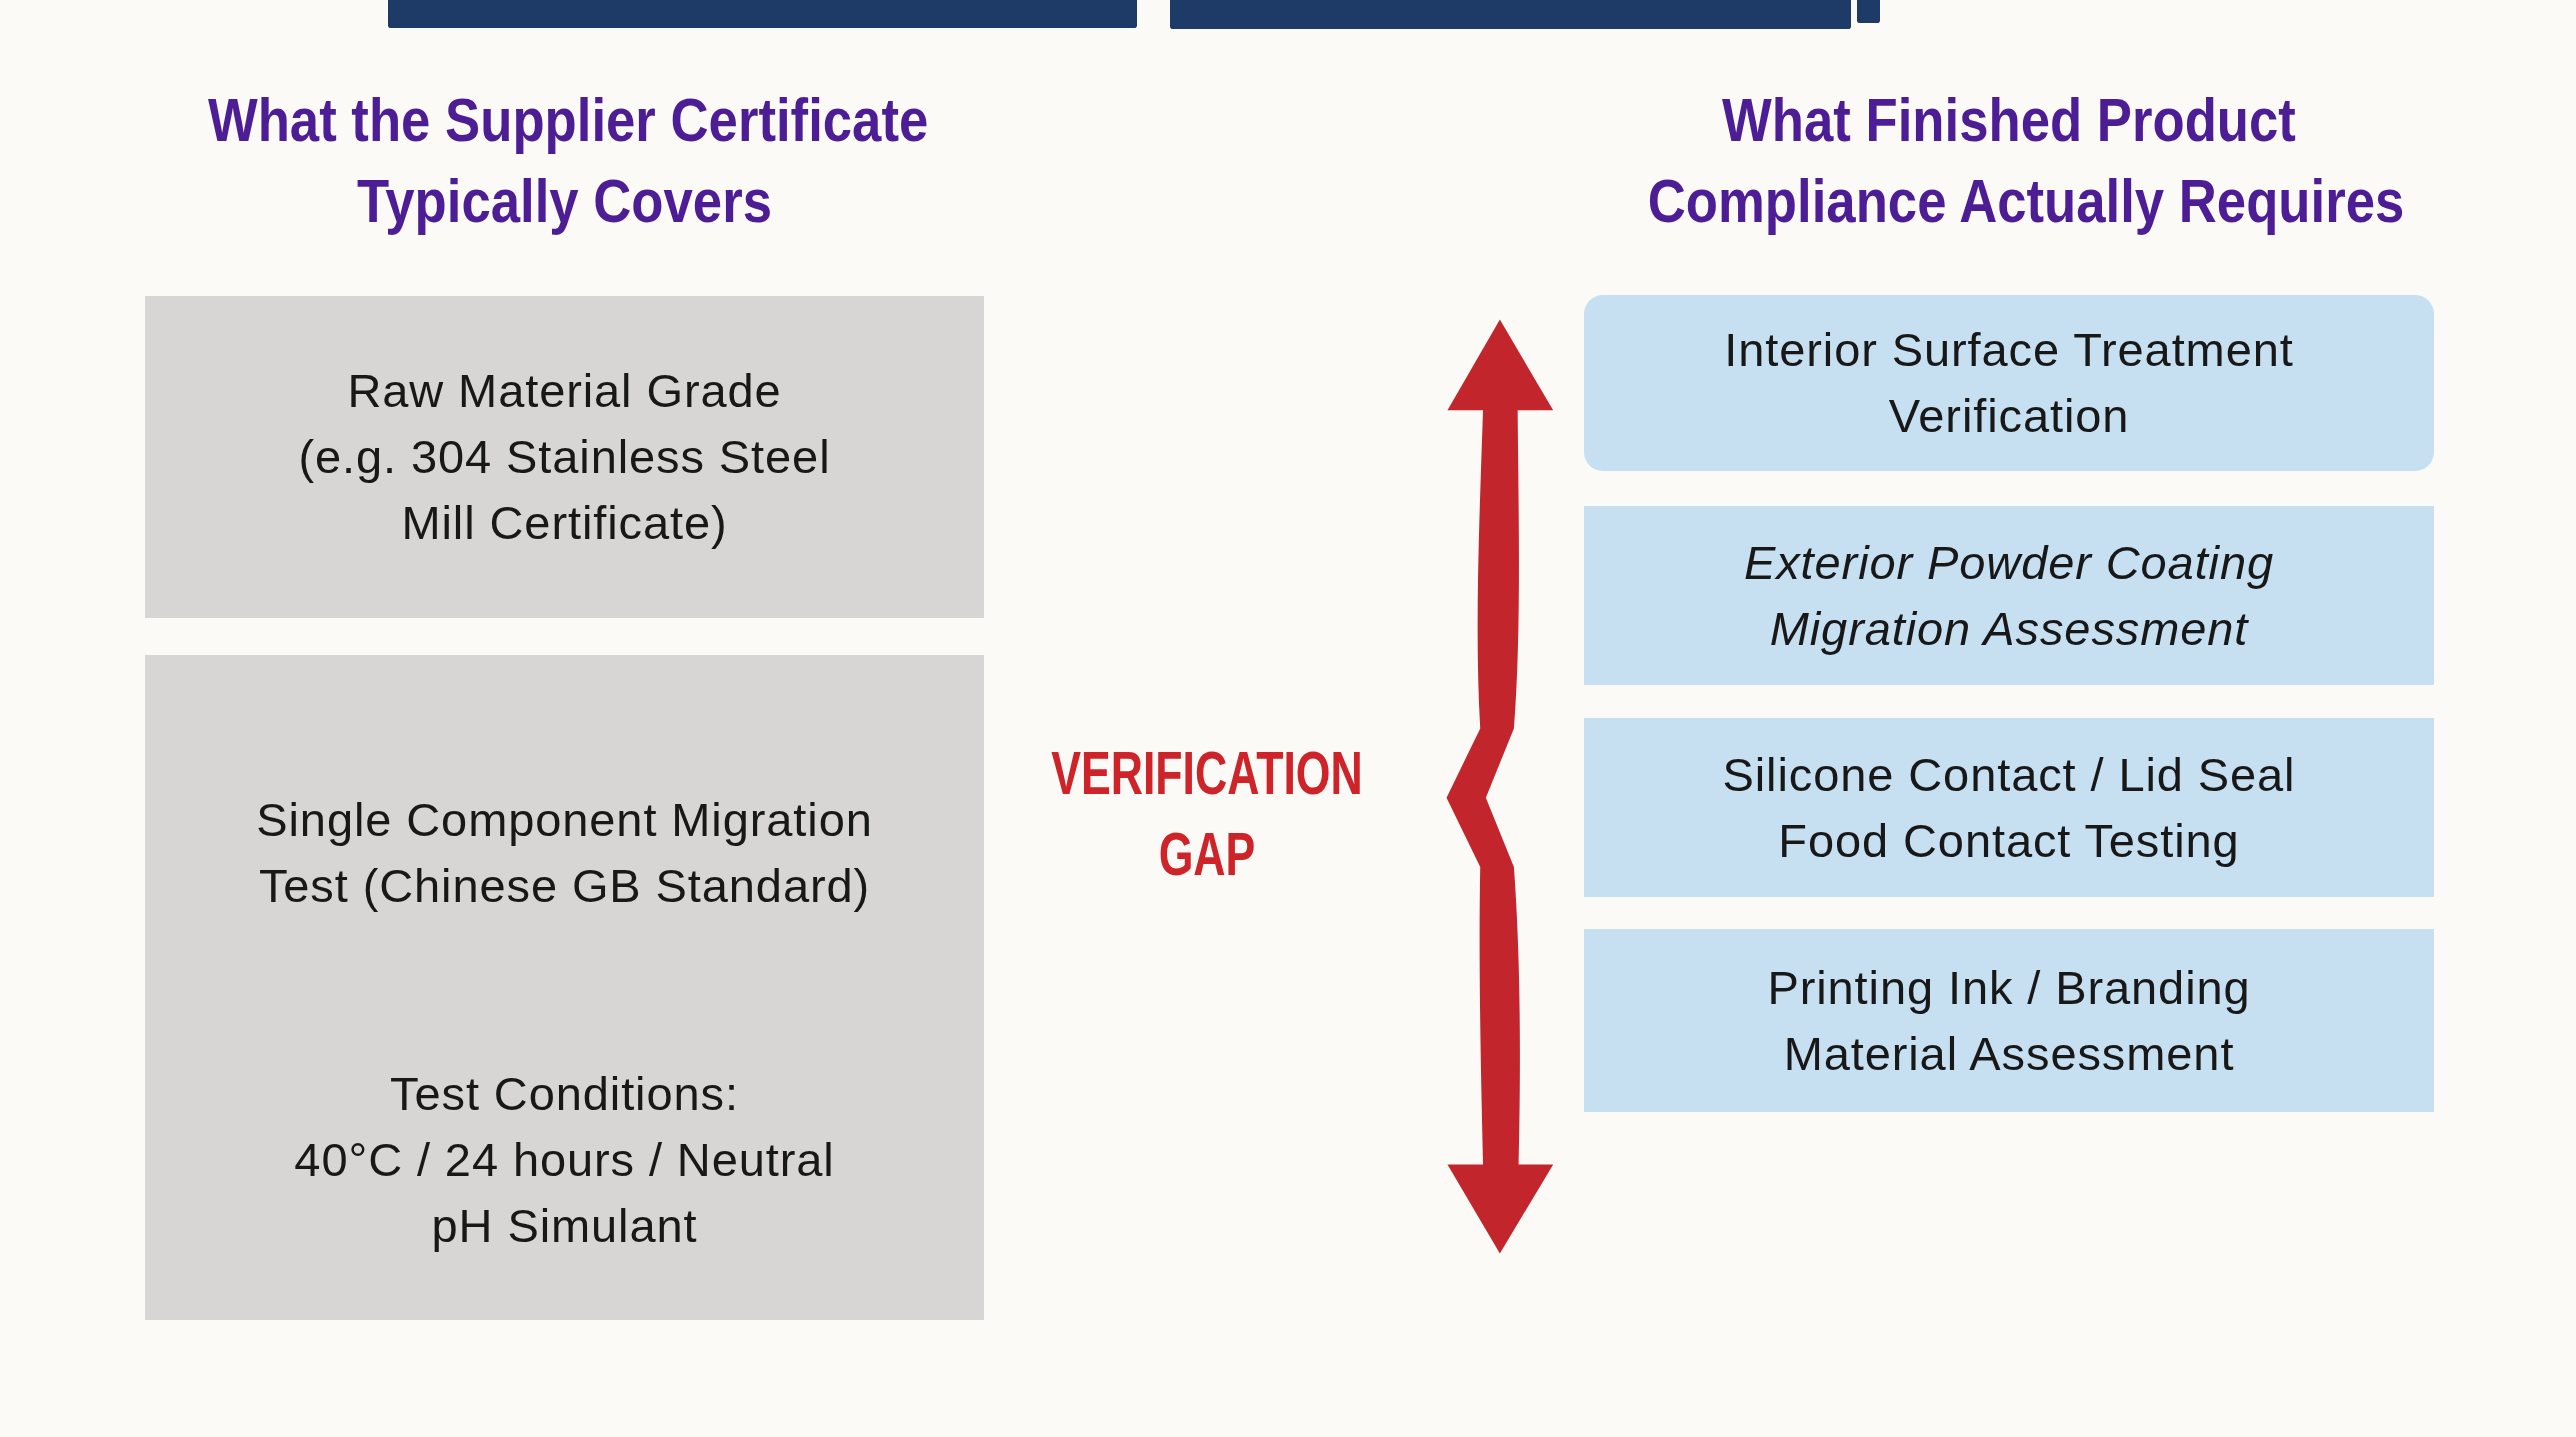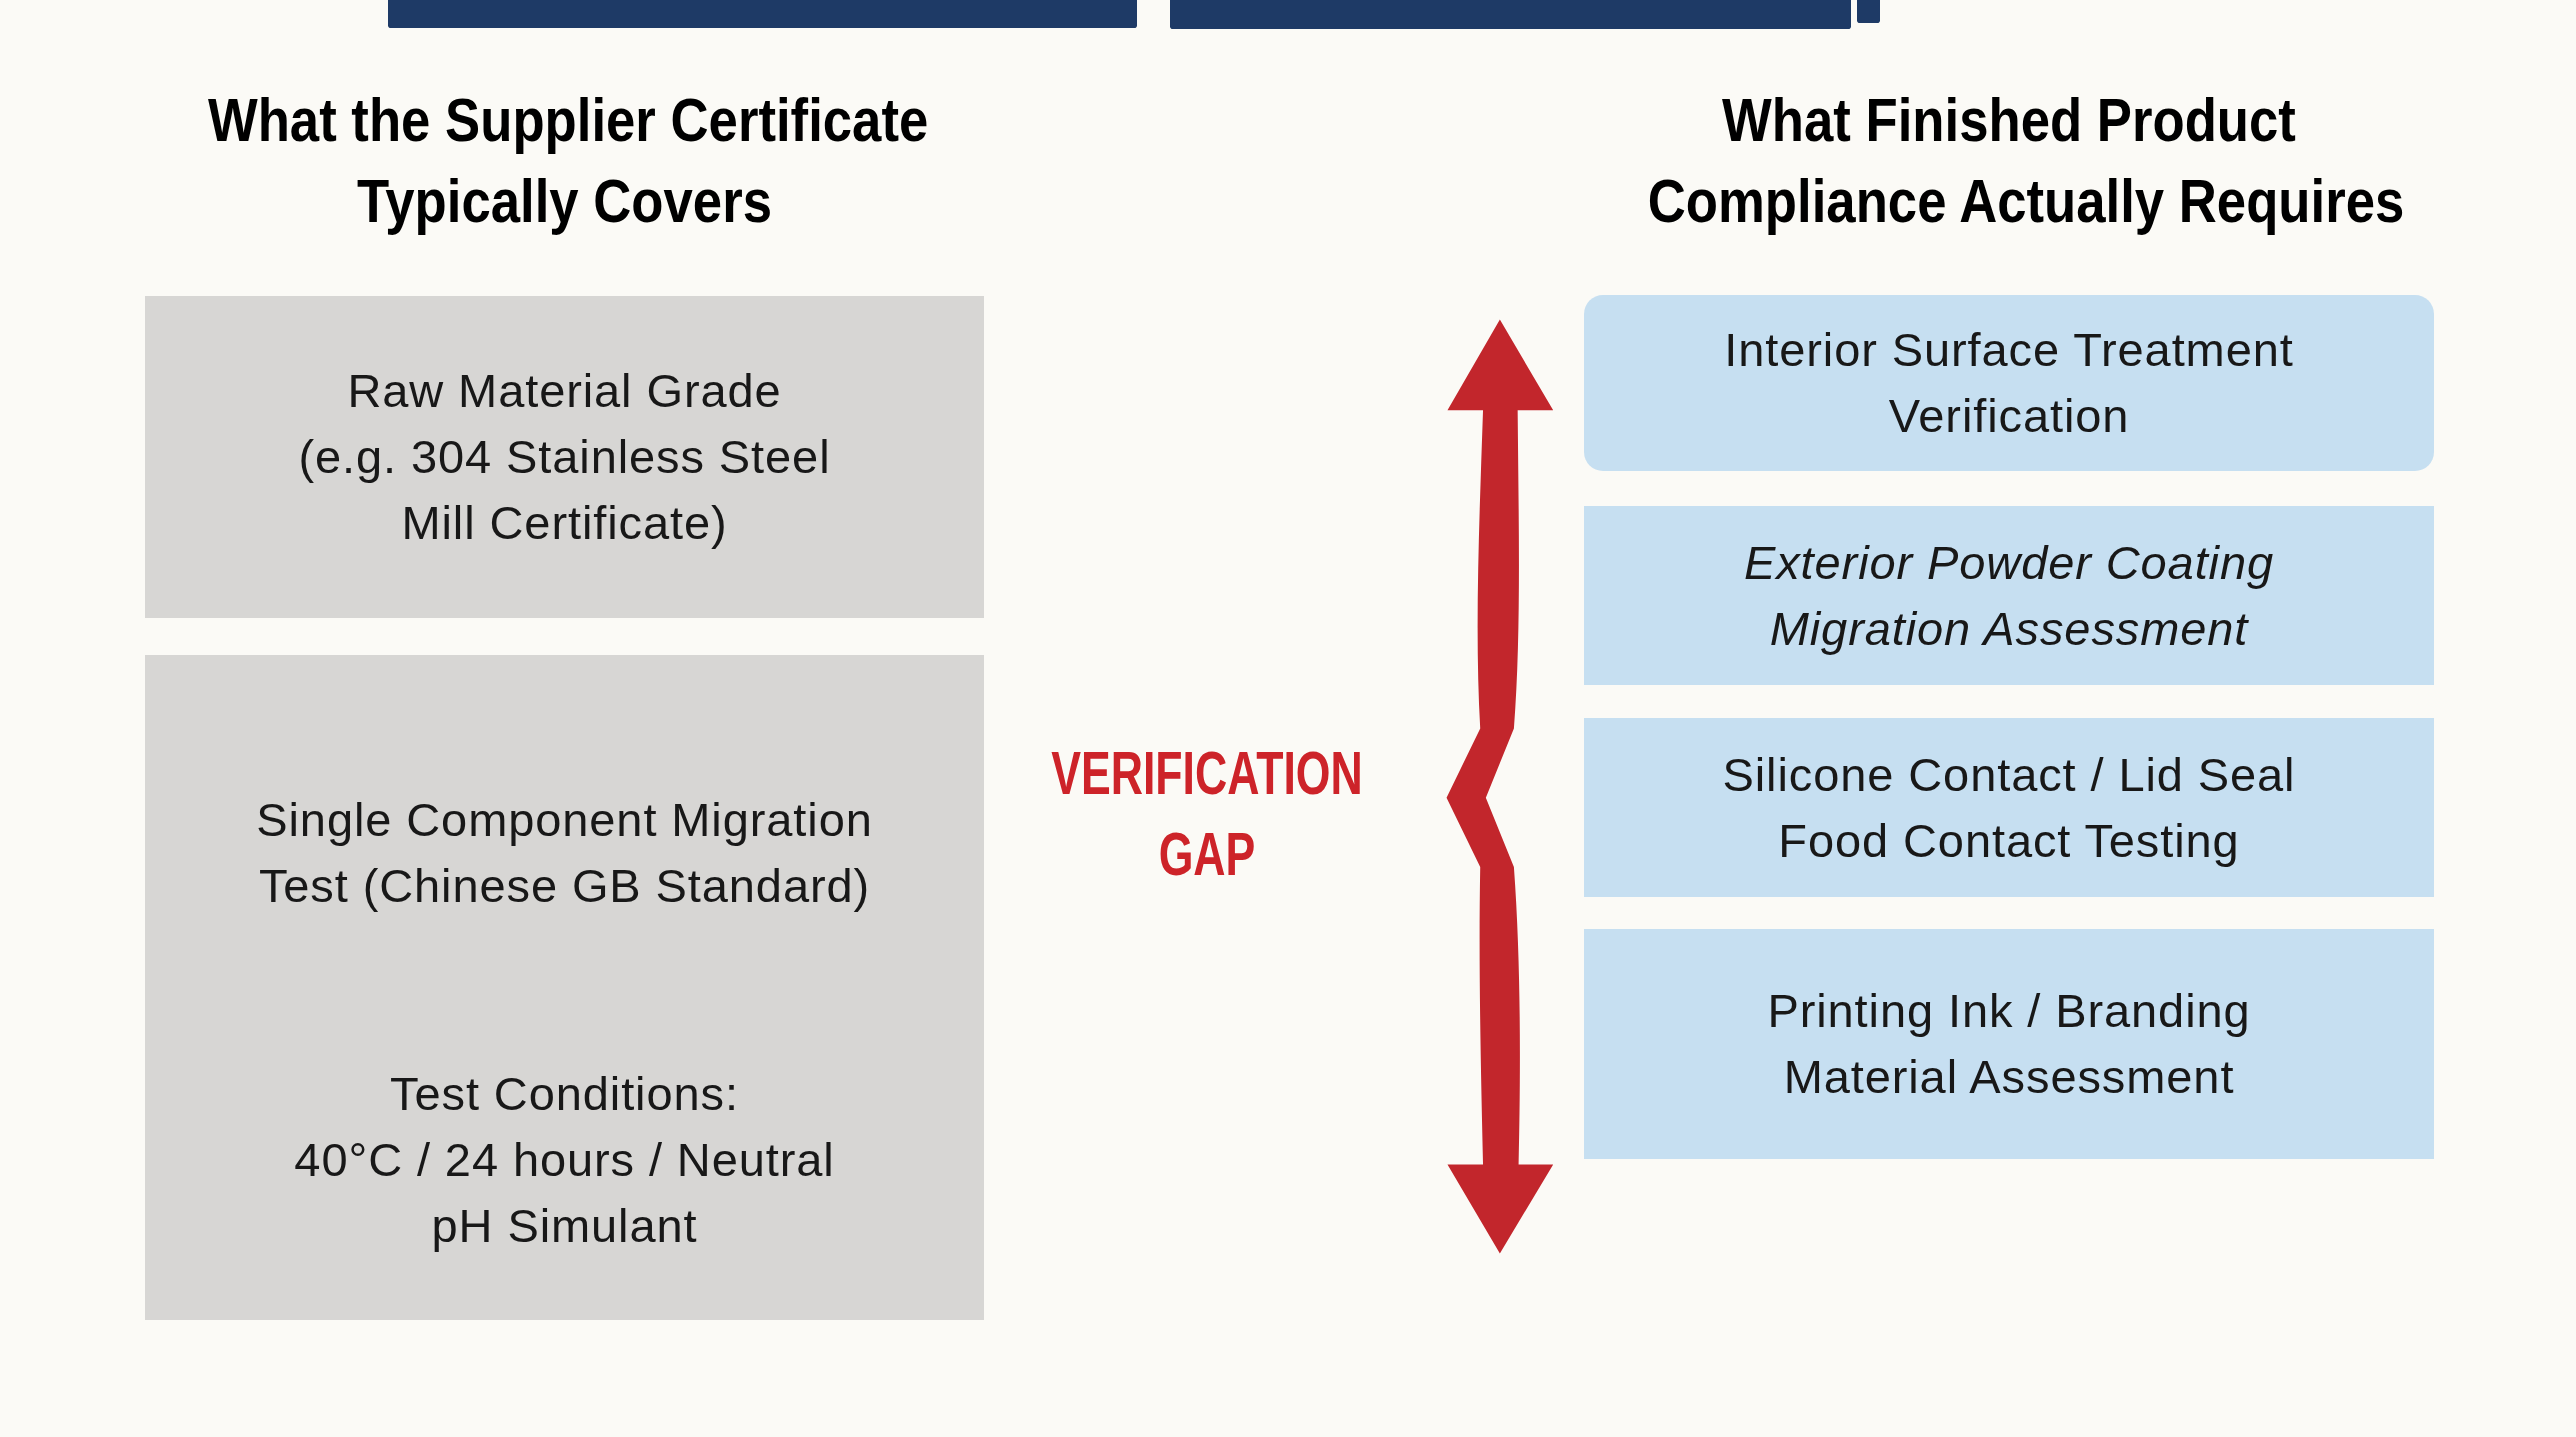--- a/index.html
+++ b/index.html
@@ -12,21 +12,21 @@
   }
   
   .artifact{position:absolute;top:0;background:#1e3a66;border-radius:0 0 2.8px 2.8px;}
   .artifact.a1{left:388px;width:749px;height:28px;}
   .artifact.a2{left:1170px;width:681px;height:29px;}
   .artifact.a3{left:1857px;width:22.5px;height:22.5px;}
 
   
   .col-title{
     position:absolute;top:79px;
-    color:#000000;font-weight:bold;font-size:62px;line-height:81px;
+    color:#4c1d95;font-weight:bold;font-size:62px;line-height:81px;
     text-align:center;
   }
   .col-title.left{left:145px;width:839px;}
   .col-title.right{left:1584px;width:850px;}
   .col-title .line{display:block;transform:scaleX(.85);transform-origin:50% 50%;white-space:nowrap;}
 
   
   .box{
     position:absolute;
     display:flex;flex-direction:column;justify-content:center;align-items:center;
@@ -35,21 +35,21 @@
   }
   .box .line{display:block;white-space:nowrap;}
   .gray{left:145px;width:839px;background:#d7d6d4;}
   .g1{top:296px;height:322px;}
   .g2{top:655px;height:395px;}
   .g3{top:1000px;height:320px;}
   .blue{left:1584px;width:850px;background:#c6dff1;}
   .b1{top:295px;height:176px;border-radius:19px;}
   .b2{top:506px;height:179px;font-style:italic;}
   .b3{top:718px;height:179px;}
-  .b4{top:929px;height:230px;}
+  .b4{top:929px;height:183px;}
   .b5{top:1142px;height:178px;}
   .b5 .line{letter-spacing:0;}
 
   
   .gap-label{
     position:absolute;left:973px;top:732px;width:468px;
     color:#cd2329;font-weight:800;font-size:62px;line-height:81px;
     text-align:center;
   }
   .gap-label .line{display:block;transform:scaleX(.72);transform-origin:50% 50%;white-space:nowrap;}

